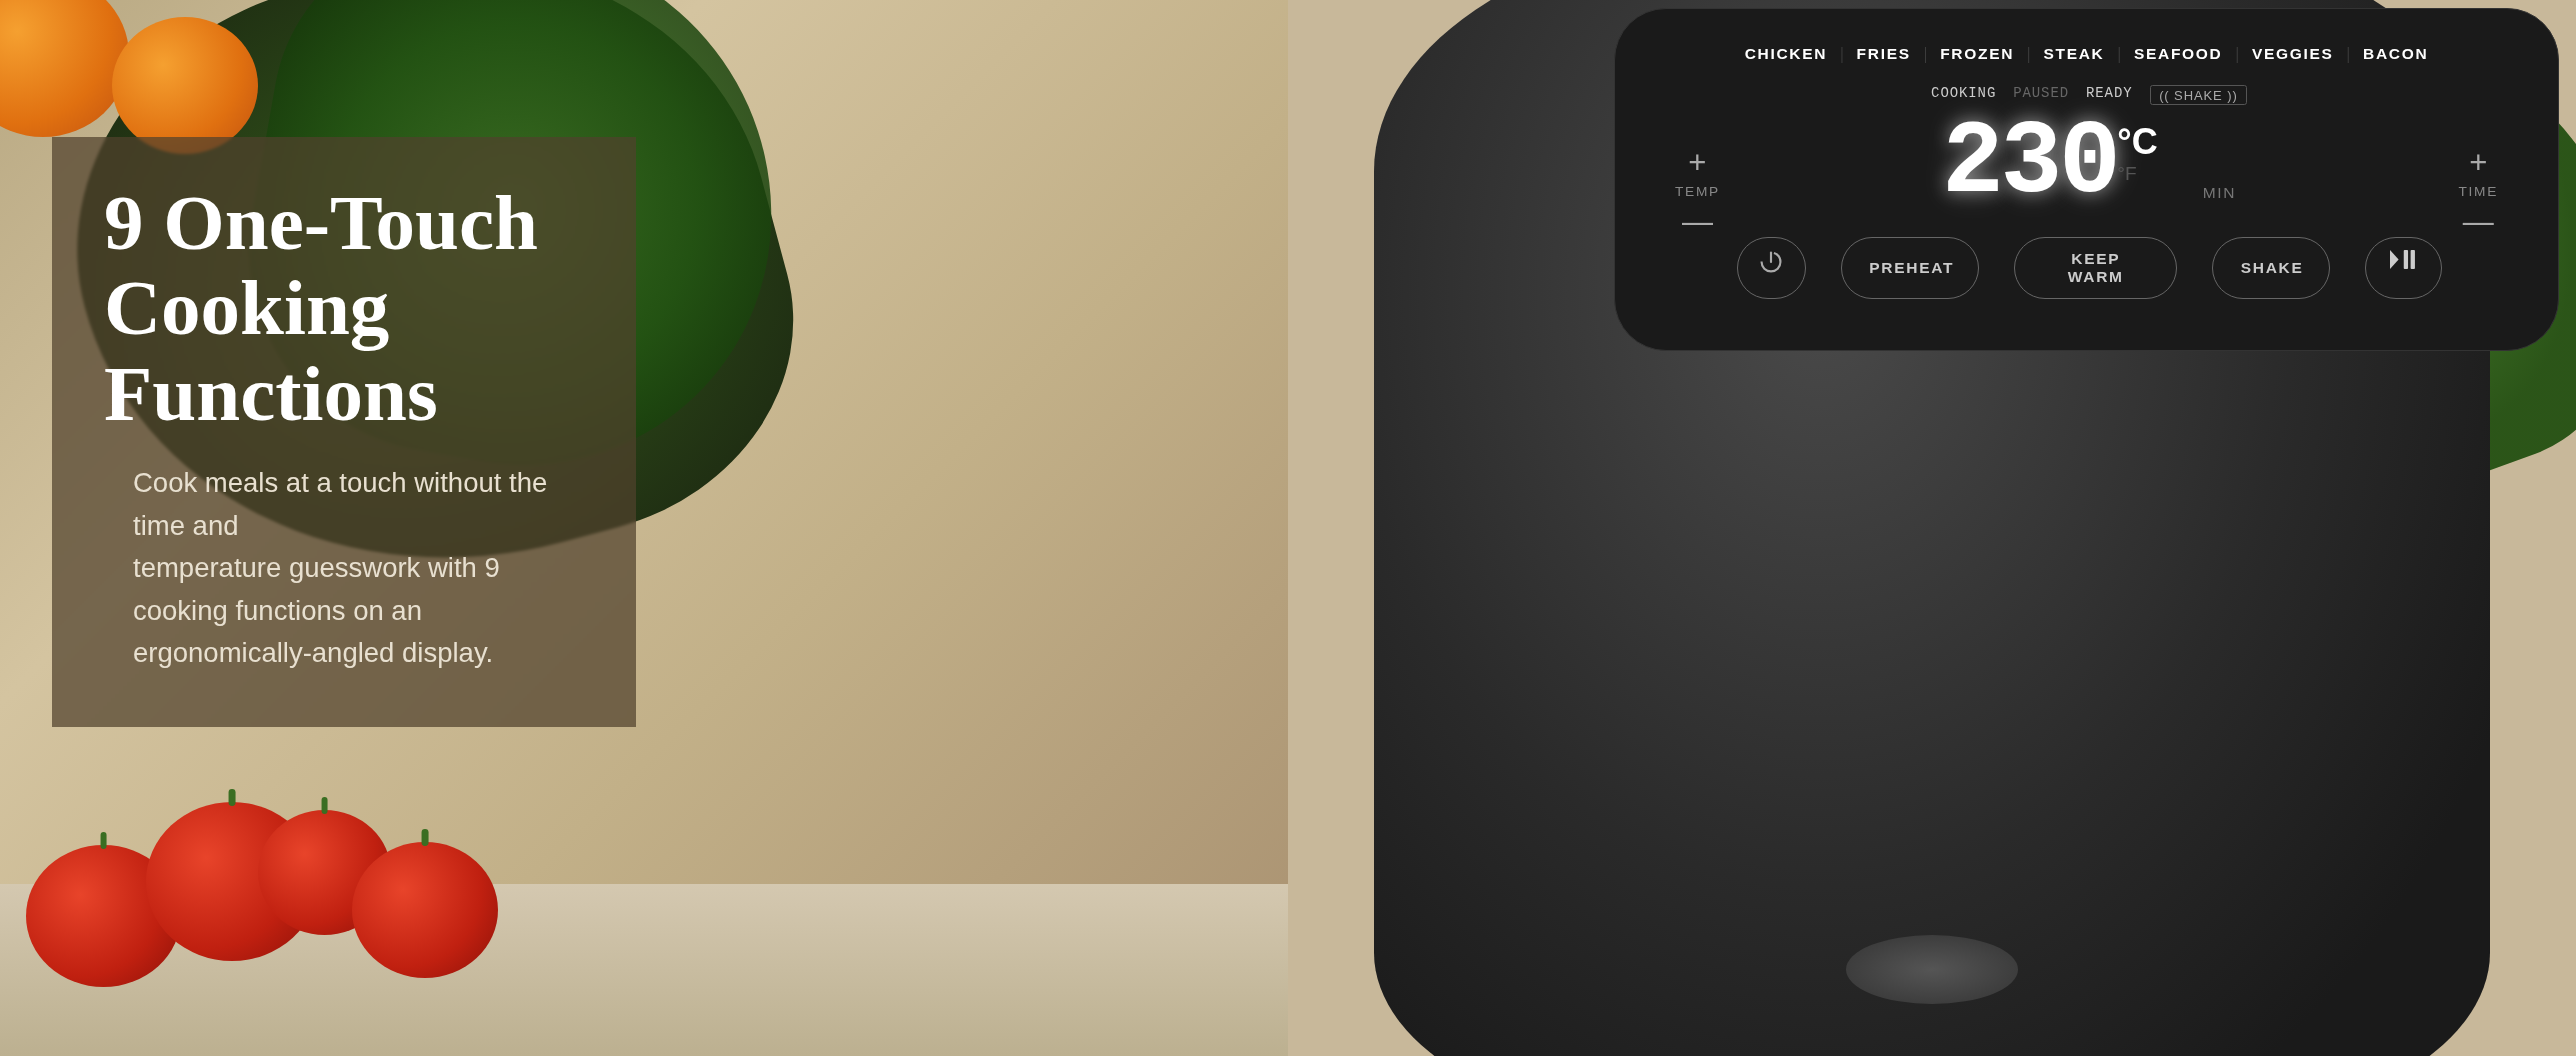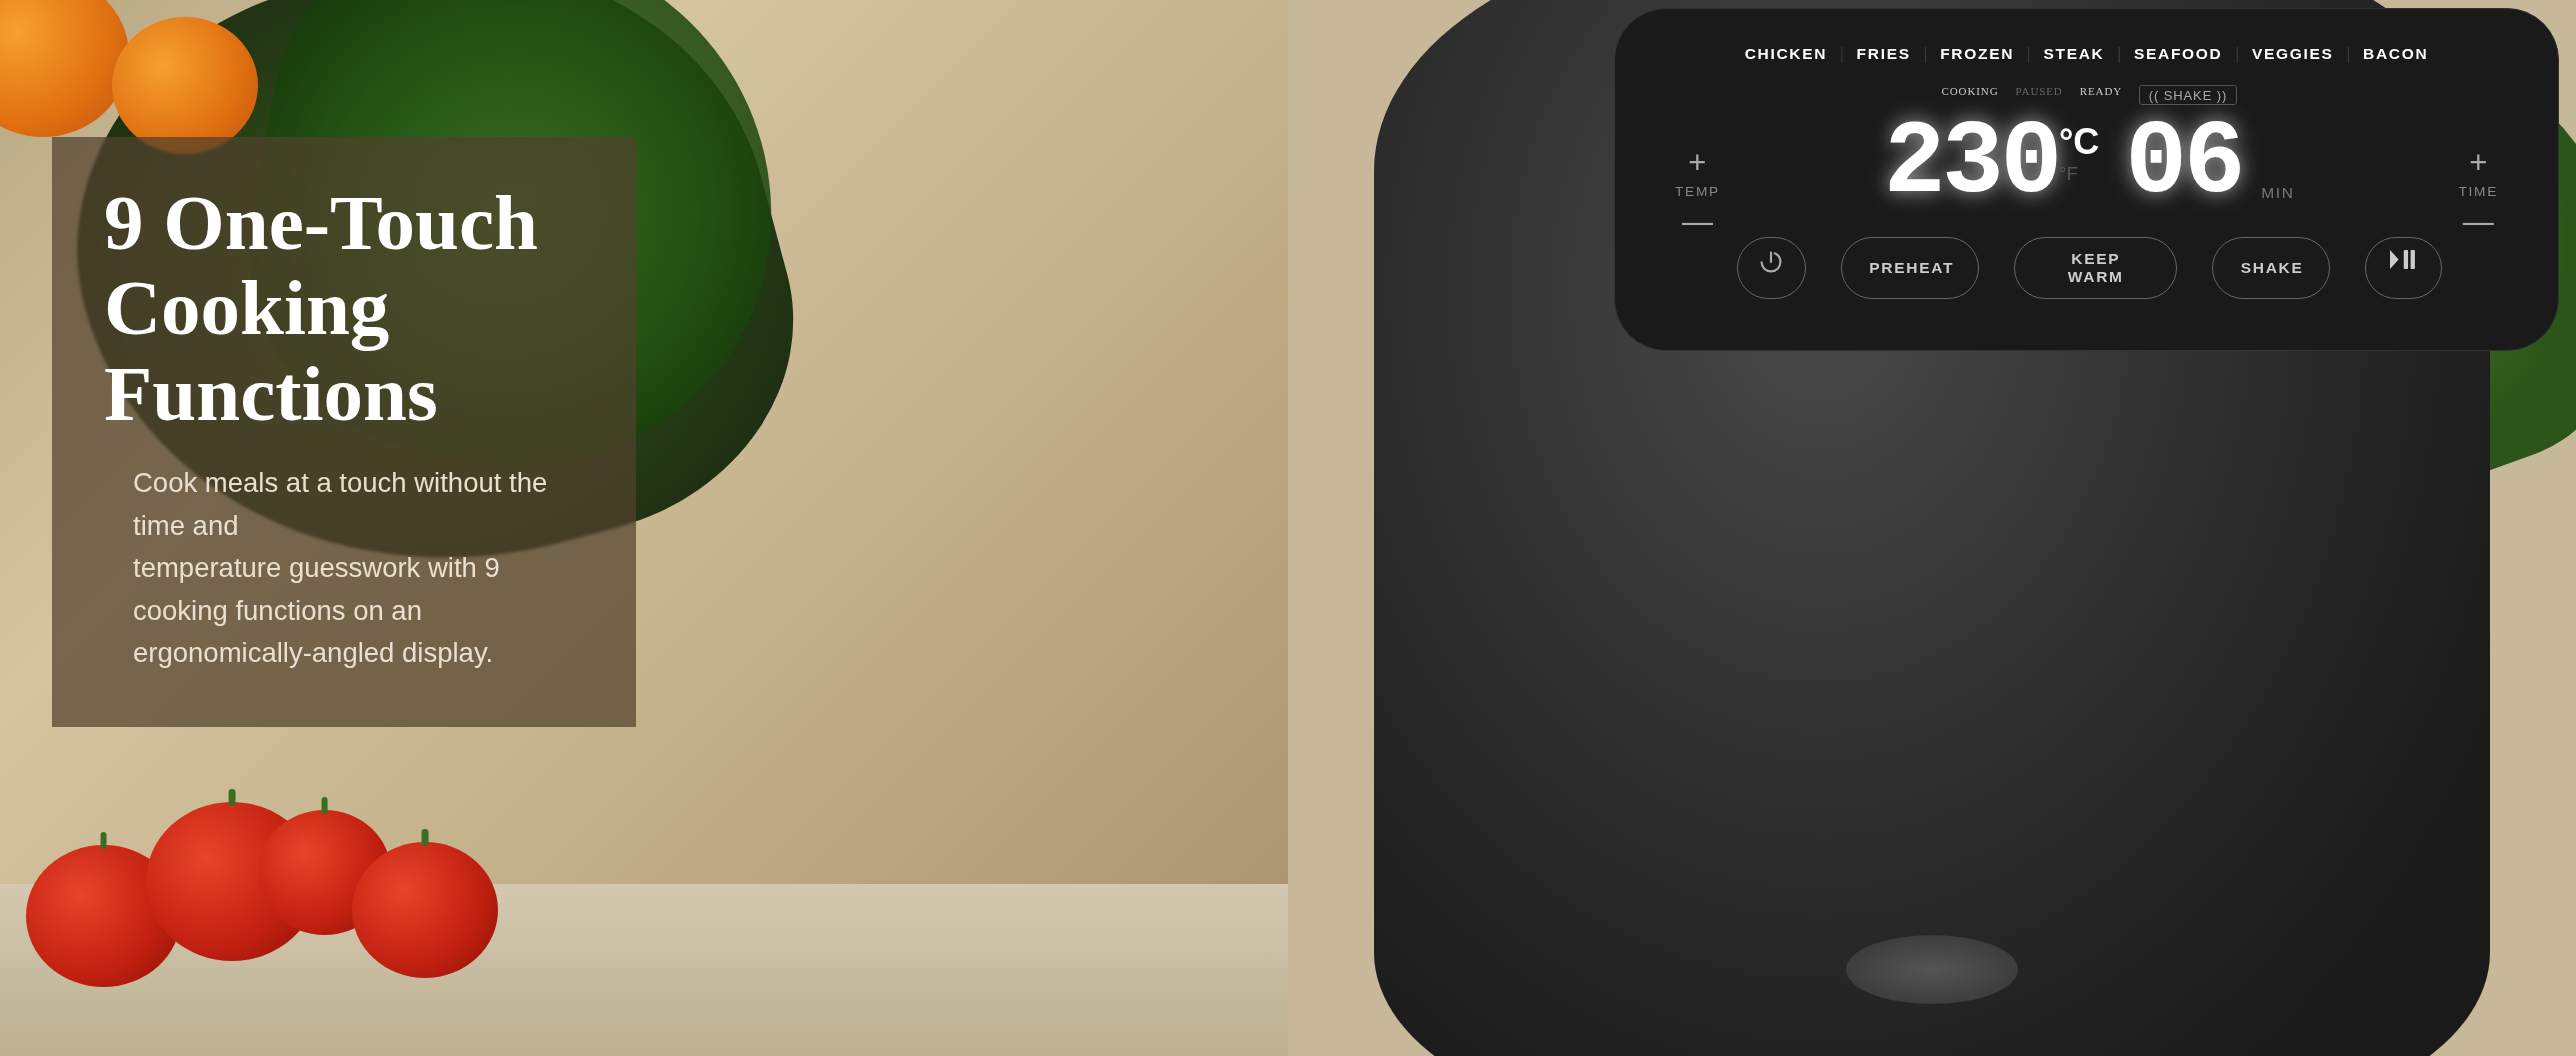--- a/index.html
+++ b/index.html
@@ -239,22 +239,22 @@
     }
 
     .status-row {
       display: flex;
       gap: 17px;
       justify-content: center;
       margin-bottom: 6.9px;
     }
 
     .status-label {
-      font-family: Liberation Serif, serif;
-      font-size: 11px;
+      font-family: Liberation Mono, monospace;
+      font-size: 14px;
       color: #666;
       letter-spacing: 0.9px;
       text-transform: uppercase;
     }
 
     .status-label.active {
       color: #ccc;
     }
 
     .shake-label {
@@ -508,21 +508,20 @@
 
               <div class="temp-display">
                 <span class="led-digits">230</span>
                 <div class="temp-unit-block">
                   <span class="degree-c">°C</span>
                   <span class="degree-f">°F</span>
                 </div>
               </div>
 
               <div class="time-display">
-                <span class="led-digits">06</span>
                 <span class="min-label">MIN</span>
               </div>
             </div>
 
             <div class="buttons-row">
               <div class="power-btn">
                 <svg width="24" height="24" viewBox="0 0 28 28">
                   <circle cx="14" cy="14" r="11" stroke="#aaa" stroke-width="2.5" fill="none" stroke-dasharray="40 20" stroke-dashoffset="5"></circle>
                   <line x1="14" y1="3" x2="14" y2="14" stroke="#aaa" stroke-width="2.5" stroke-linecap="round"></line>
                 </svg>

